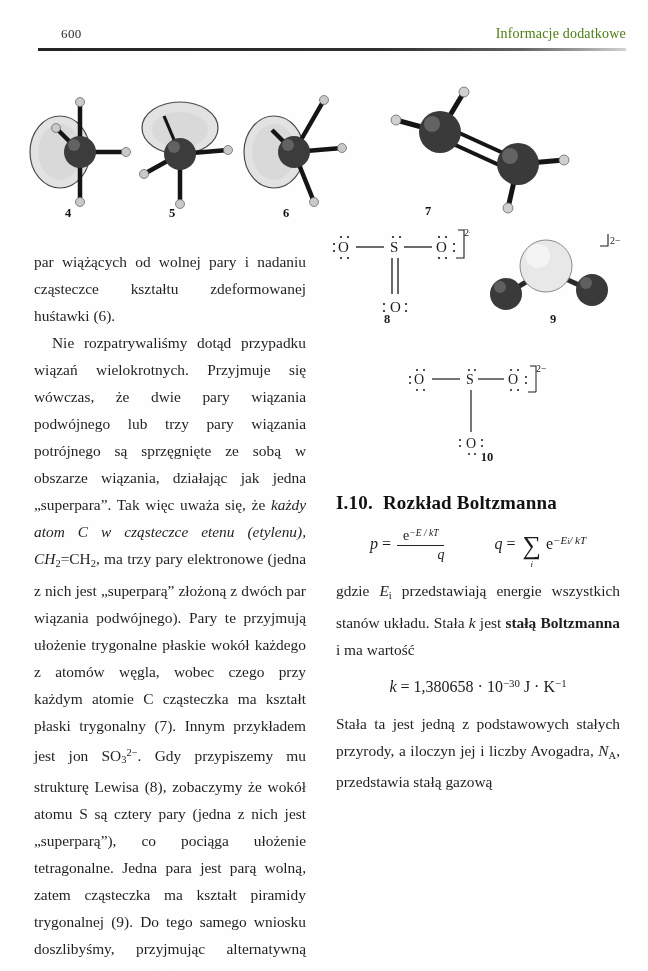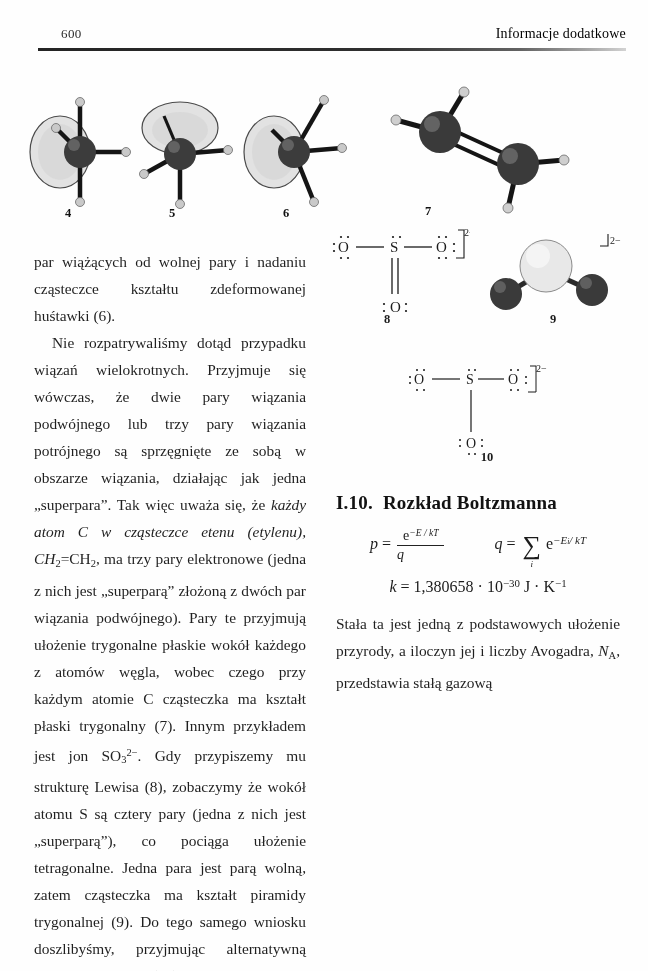--- a/index.html
+++ b/index.html
@@ -37,21 +37,21 @@
     font-size: 13px;
     letter-spacing: .4px;
     color: #2a2a2a;
   }
   .runhead-title {
     position: absolute;
     right: 0;
     top: 0;
     font-size: 14px;
     letter-spacing: .2px;
-    color: #000000;
+    color: #4d7c0f;
   }
   .rule {
     position: absolute;
     left: 38px;
     right: 22px;
     top: 48px;
     height: 3px;
     background: linear-gradient(90deg,#111 0%,#1d1d1d 58%,#555 82%,#9a9a9a 93%,#cfcfcf 100%);
     opacity: .92;
   }
@@ -96,21 +96,21 @@
   .eq {
     text-align: center;
     font-size: 16px;
     margin: 14px 0 14px 0;
     font-family: "Liberation Serif", serif;
   }
   .eq .var { font-style: italic; }
   .frac {
     display: inline-block;
     vertical-align: middle;
-    text-align: left;
+    text-align: right;
     margin: 0 2px;
   }
   .frac .num-part {
     display: block;
     padding: 0 6px 1px 6px;
     border-bottom: 1px solid #222;
     font-size: 14px;
   }
   .frac .den-part {
     display: block;
@@ -353,25 +353,26 @@
         <span class="num-part"><span>e</span><sup class="var">−E / kT</sup></span>
         <span class="den-part">q</span>
       </span>
       <span class="eq-gap"></span>
       <span class="var">q</span>
       <span>=</span>
       <span class="sigma"><span>∑</span><span class="idx">i</span></span>
       <span>e</span><sup class="var"><span>−E</span><span class="sm">i</span><span>/ kT</span></sup>
     </div>
 
+    <p class="body noindent"><span>gdzie </span><i>E</i><sub>i</sub><span> przedstawiają energie wszystkich stanów układu. Stała </span><i>k</i><span> jest </span><b>stałą Boltzmanna</b><span> i ma wartość</span></p>
 
     <div class="eq">
       <span class="var">k</span>
       <span>=</span>
       <span>1,380658 · 10</span><sup>−30</sup>
       <span>J · K</span><sup>−1</sup>
     </div>
 
-    <p class="body noindent"><span>Stała ta jest jedną z podstawowych ułożenie przyrody, a iloczyn jej i liczby Avogadra, </span><i>N</i><sub>A</sub><span>, przedstawia stałą gazową</span></p>
+    <p class="body noindent"><span>Stała ta jest jedną z podstawowych stałych przyrody, a iloczyn jej i liczby Avogadra, </span><i>N</i><sub>A</sub><span>, przedstawia stałą gazową</span></p>
 
   </div>
 
 </div>
 
 </body></html>

